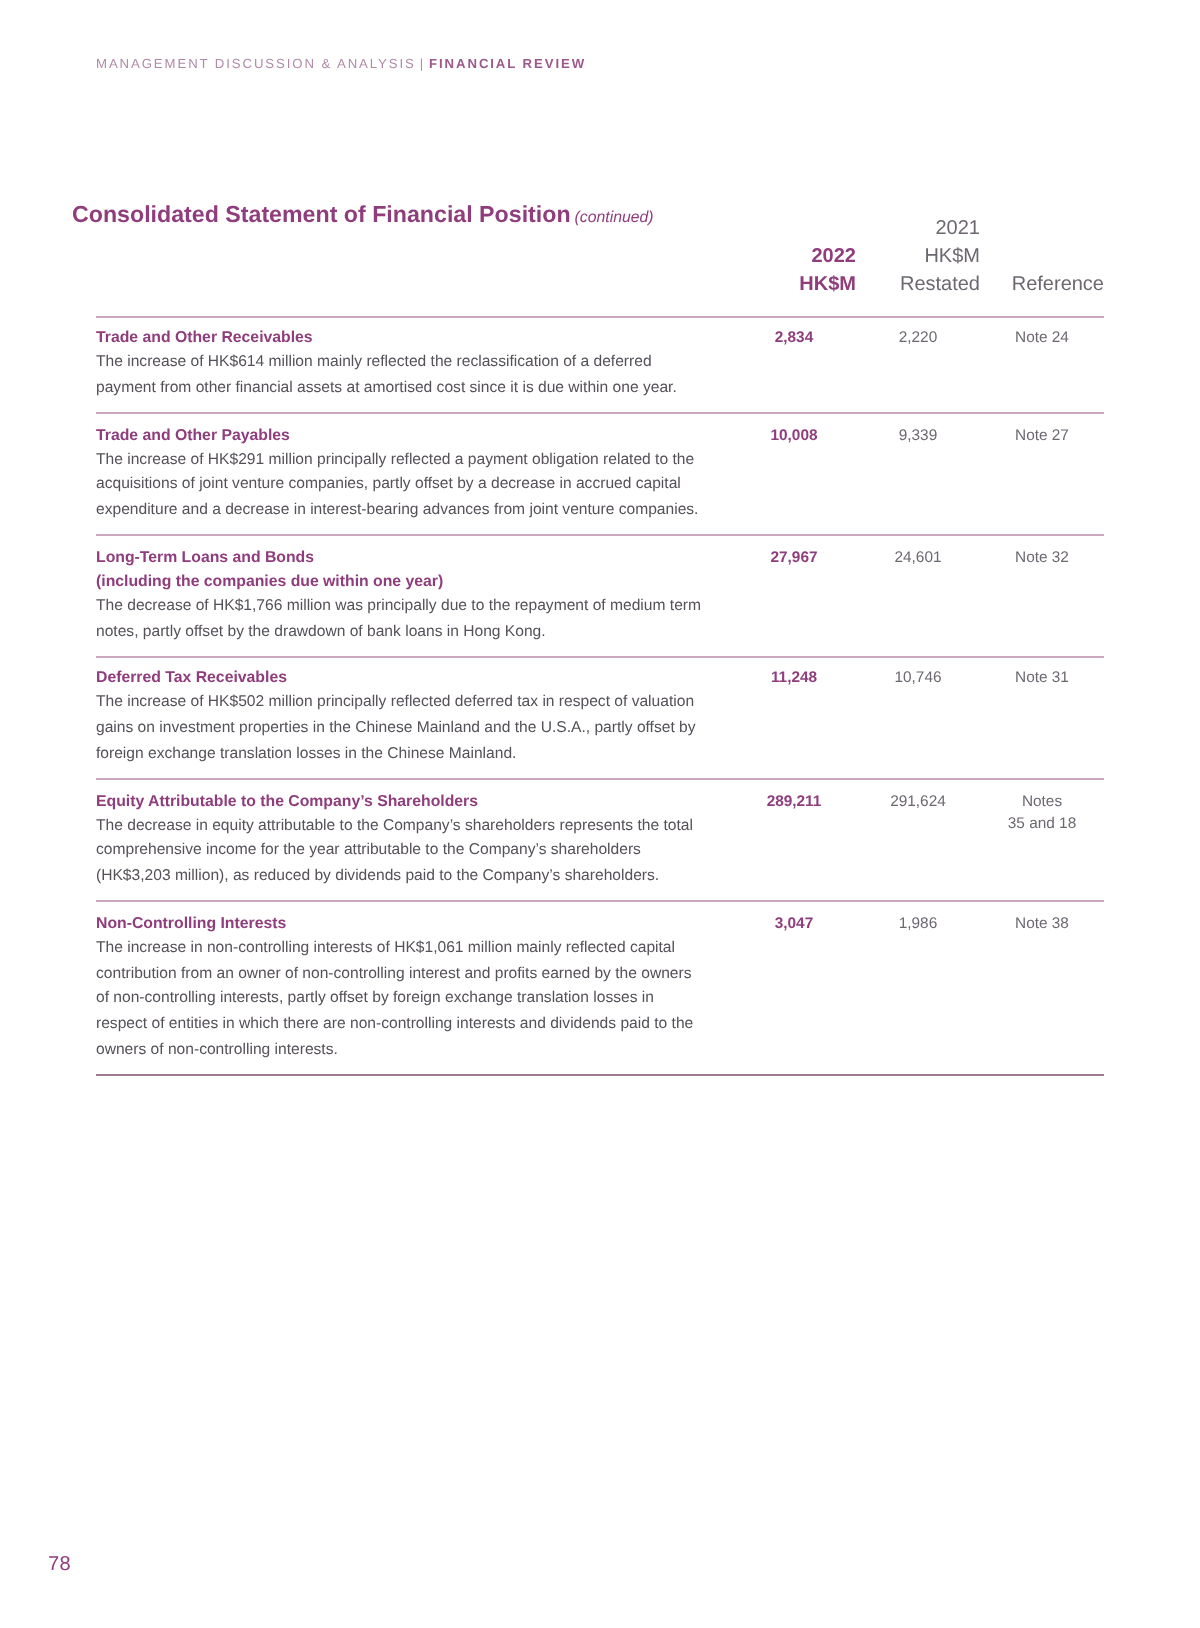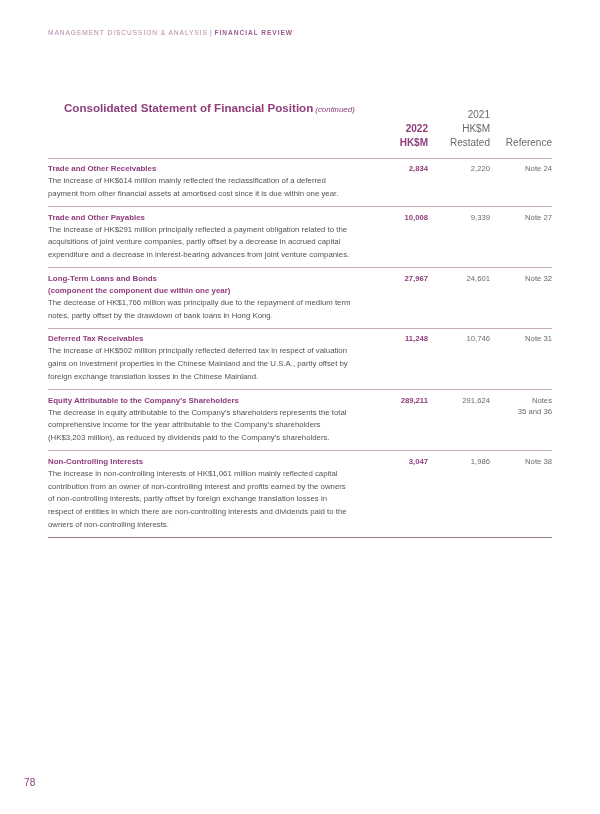--- a/index.html
+++ b/index.html
@@ -42,21 +42,21 @@
     padding: 0 2px;
   }
   .running-header .rh-strong {
     color: #9c5a8c;
     font-weight: 700;
   }
 
   
   .section-title {
     position: absolute;
-    left: 64px;
+    left: 36px;
     top: 102px;
     font-size: 11.6px;
     font-weight: 700;
     color: #8f3d7c;
     line-height: 1.1;
     white-space: nowrap;
   }
   .section-title .continued {
     font-size: 7.9px;
     font-weight: 400;
@@ -107,21 +107,21 @@
   .fin-table tbody td {
     padding: 4.5px 0 5.5px 0;
     vertical-align: top;
     margin-top: 12px;
   }
   .fin-table tbody td.desc {
     padding-right: 14px;
   }
   .fin-table tbody td.num,
   .fin-table tbody td.ref {
-    text-align: right;
+    text-align: center;
     font-size: 7.7px;
     line-height: 1.5;
     color: #6d6770;
     white-space: pre-line;
   }
   .fin-table tbody td.num.y2022 {
     color: #8f3d7c;
     font-weight: 700;
   }
 
@@ -201,21 +201,21 @@
           <p class="row-body">The increase of HK$291 million principally reflected a payment obligation related to the acquisitions of joint venture companies, partly offset by a decrease in accrued capital expenditure and a decrease in interest-bearing advances from joint venture companies.</p>
         </td>
         <td class="num y2022">10,008</td>
         <td class="num">9,339</td>
         <td class="ref">Note 27</td>
       </tr>
 
       <tr>
         <td class="desc">
           <p class="row-title">Long-Term Loans and Bonds</p>
-          <p class="row-title">(component the component due within one year)</p>
+          <p class="row-title">(including the companies due within one year)</p>
           <p class="row-body">The decrease of HK$1,766 million was principally due to the repayment of medium term notes, partly offset by the drawdown of bank loans in Hong Kong.</p>
         </td>
         <td class="num y2022">27,967</td>
         <td class="num">24,601</td>
         <td class="ref">Note 32</td>
       </tr>
 
       <tr>
         <td class="desc">
           <p class="row-title">Deferred Tax Receivables</p>
@@ -227,21 +227,21 @@
       </tr>
 
       <tr>
         <td class="desc">
           <p class="row-title">Equity Attributable to the Company’s Shareholders</p>
           <p class="row-body">The decrease in equity attributable to the Company’s shareholders represents the total comprehensive income for the year attributable to the Company’s shareholders (HK$3,203 million), as reduced by dividends paid to the Company’s shareholders.</p>
         </td>
         <td class="num y2022">289,211</td>
         <td class="num">291,624</td>
         <td class="ref">Notes
-35 and 36</td>
+35 and 18</td>
       </tr>
 
       <tr class="last-row">
         <td class="desc">
           <p class="row-title">Non-Controlling Interests</p>
           <p class="row-body">The increase in non-controlling interests of HK$1,061 million mainly reflected capital contribution from an owner of non-controlling interest and profits earned by the owners of non-controlling interests, partly offset by foreign exchange translation losses in respect of entities in which there are non-controlling interests and dividends paid to the owners of non-controlling interests.</p>
         </td>
         <td class="num y2022">3,047</td>
         <td class="num">1,986</td>
         <td class="ref">Note 38</td>

